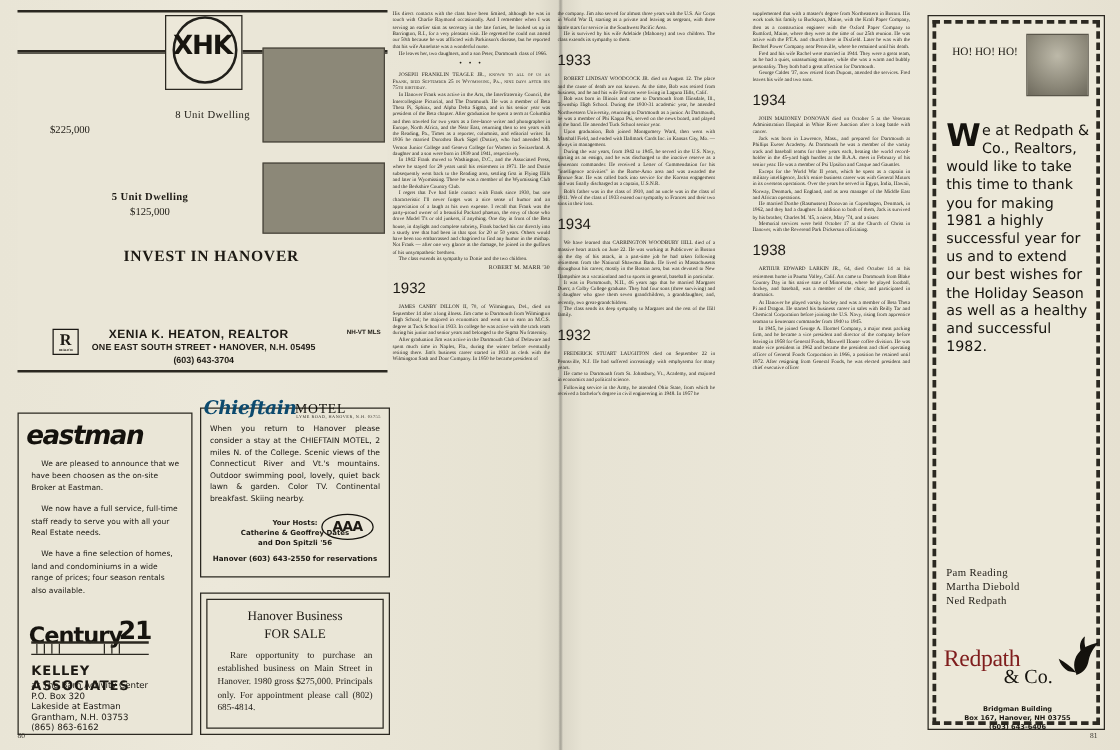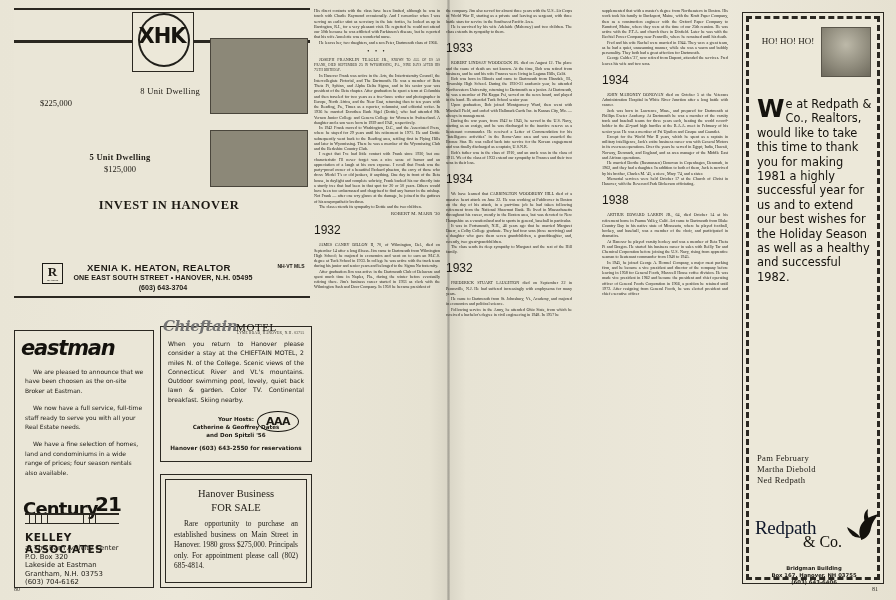--- a/index.html
+++ b/index.html
@@ -77,21 +77,21 @@
     border-top:2px solid #2b2821;border-bottom:1px solid #2b2821;}
   .c21rule span{position:absolute;top:0;width:1px;height:8px;background:#2b2821;}
   .kelley{position:absolute;left:10px;top:200px;width:124px;
     font-family:"DejaVu Sans",sans-serif;font-weight:bold;font-size:10.5px;line-height:12px;letter-spacing:.6px;}
   .kelleyaddr{position:absolute;left:10px;top:213px;width:126px;
     font-family:"DejaVu Sans",sans-serif;font-size:6.9px;line-height:8.6px;}
 
   
   .chief{left:160px;top:326px;width:150px;height:134px;border:1px solid #2b2821;background:#eae6d7;}
   .chiefscript{position:absolute;left:2px;top:-10px;font-family:"DejaVu Serif",serif;font-style:italic;
-    font-weight:bold;font-size:15px;line-height:18px;color:#737373;letter-spacing:-.4px;}
+    font-weight:bold;font-size:15px;line-height:18px;color:#0c4a6e;letter-spacing:-.4px;}
   .chiefmotel{position:absolute;left:75px;top:-7px;font-family:"Liberation Serif",serif;font-size:11px;
     line-height:14px;letter-spacing:.6px;color:#14120d;}
   .chiefaddr{position:absolute;left:76px;top:4px;width:74px;font-family:"Liberation Serif",serif;
     font-size:3.4px;line-height:4px;letter-spacing:.4px;color:#2b2821;}
   .chiefbody{position:absolute;left:7px;top:12px;width:136px;
     font-family:"DejaVu Sans",sans-serif;font-size:6.1px;line-height:9.3px;text-align:justify;color:#16140f;}
   .chiefhosts{position:absolute;left:7px;top:88px;width:136px;text-align:center;
     font-family:"DejaVu Sans",sans-serif;font-weight:bold;font-size:5.6px;line-height:8px;}
   .aaa{position:absolute;left:96px;top:84px;width:40px;height:19px;border:1.4px solid #16140f;border-radius:50%;
     font-family:"DejaVu Sans",sans-serif;font-weight:bold;font-size:11px;line-height:19px;text-align:center;letter-spacing:-.5px;}
@@ -111,21 +111,21 @@
      border:3px dashed #2b2821;}
   .hoho{position:absolute;left:14px;top:22px;width:62px;text-align:center;font-size:9px;line-height:12px;}
   .santa{position:absolute;left:78px;top:14px;width:48px;height:48px;border:1px solid #5a564b;
      background:radial-gradient(circle at 50% 35%,#bdb9a9 0%,#8e8a7b 60%,#6d695c 100%);}
   .rpbody{position:absolute;left:14px;top:84px;width:116px;
      font-family:"DejaVu Sans",sans-serif;font-size:11.4px;line-height:14.4px;color:#15130e;}
   .rpbody .big{float:left;font-size:25px;line-height:20px;font-weight:bold;margin:2px 1px 0 0;}
   .rpnames{position:absolute;left:14px;top:440px;width:120px;font-size:8.6px;line-height:11px;letter-spacing:.3px;}
   .rplogo{position:absolute;left:12px;top:500px;width:120px;height:46px;}
   .rpword{position:absolute;left:0;top:4px;font-family:"Liberation Serif",serif;font-size:19px;line-height:22px;
-     letter-spacing:-.3px;color:#0f172a;}
+     letter-spacing:-.3px;color:#7f1d1d;}
   .rpco{position:absolute;left:48px;top:20px;font-family:"Liberation Serif",serif;font-size:16px;line-height:18px;color:#14120d;}
   .rpaddr{position:absolute;left:10px;top:552px;width:122px;text-align:center;
      font-family:"DejaVu Sans",sans-serif;font-weight:bold;font-size:5.3px;line-height:7px;}
   .bird{position:absolute;left:86px;top:-4px;width:40px;height:34px;}
 </style>
 </head>
 <body>
 
 <div class="page">
   <div class="gutter"></div>
@@ -172,21 +172,21 @@
           <span style="left:64px"></span>
         <span style="left:70px"></span>
       </div>
     </div>
     <div class="kelley">KELLEY ASSOCIATES</div>
     <div class="kelleyaddr">
       <div>at The Barn Activity Center</div>
       <div>P.O. Box 320</div>
       <div>Lakeside at Eastman</div>
       <div>Grantham, N.H. 03753</div>
-      <div>(603) 704-6162</div>
+      <div>(865) 863-6162</div>
     </div>
   </div>
 
   <div class="ad chief">
     <div class="chiefscript">Chieftain</div>
     <div class="chiefmotel">MOTEL</div>
     <div class="chiefaddr">LYME ROAD, HANOVER, N.H. 03755</div>
     <div class="chiefbody">When you return to Hanover please consider a stay at the CHIEFTAIN MOTEL, 2 miles N. of the College. Scenic views of the Connecticut River and Vt.'s mountains. Outdoor swimming pool, lovely, quiet back lawn &amp; garden. Color TV. Continental breakfast. Skiing nearby.</div>
     <div class="chiefhosts">
       <div>Your Hosts:</div>
@@ -259,21 +259,21 @@
   </div>
 
   <div class="ad redpath">
     <div class="rpdeco"></div>
     <div class="hoho">HO! HO! HO!</div>
     <div class="santa"></div>
     <div class="rpbody">
       <span class="big">W</span><span>e at Redpath &amp; Co., Realtors, would like to take this time to thank you for making 1981 a highly successful year for us and to extend our best wishes for the Holiday Season as well as a healthy and successful 1982.</span>
     </div>
     <div class="rpnames">
-      <div>Pam February</div>
+      <div>Pam Reading</div>
       <div>Martha Diebold</div>
       <div>Ned Redpath</div>
     </div>
     <div class="rplogo">
       <div class="rpword">Redpath</div>
       <div class="rpco">&amp; Co.</div>
       <svg class="bird" viewBox="0 0 40 34">
         <path d="M20 30 C17 24 18 17 23 12 C27 8 33 6 38 5 C34 9 31 14 30 19 C29 25 26 29 20 31 Z" fill="#14120d"></path>
         <path d="M24 13 C22 8 23 3 27 0 C26 5 27 9 29 12 Z" fill="#14120d"></path>
         <path d="M14 28 C10 26 7 22 6 18 C11 21 16 24 20 29 Z" fill="#14120d"></path>

